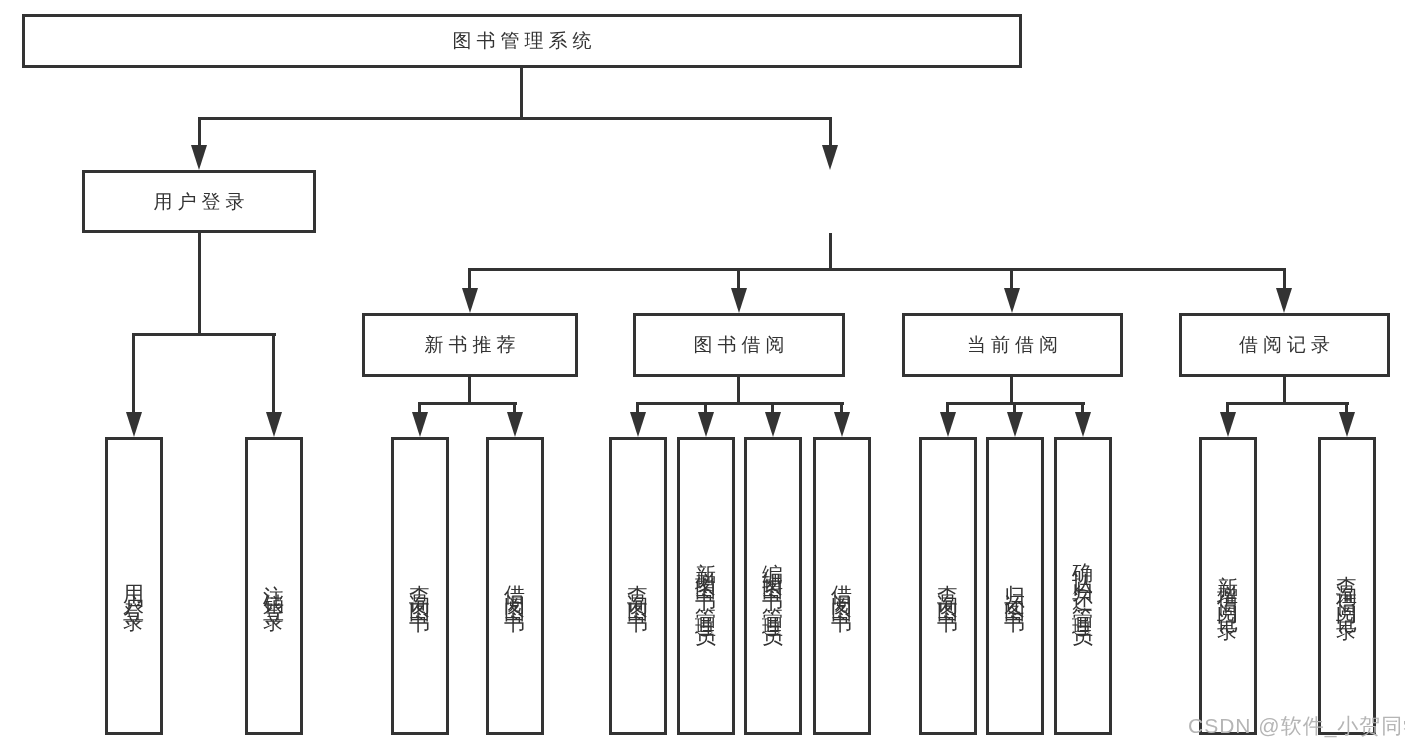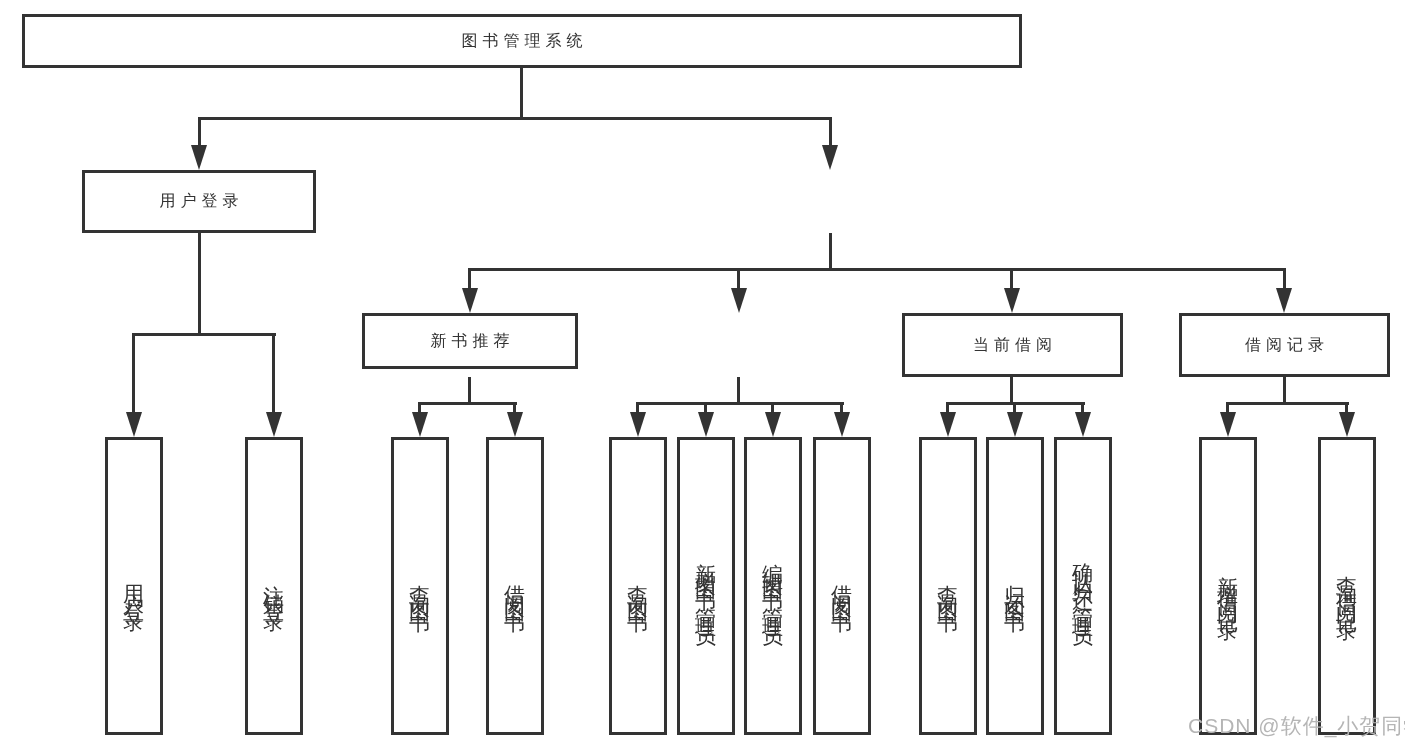--- a/index.html
+++ b/index.html
@@ -14,21 +14,21 @@
   .box {
     position:absolute;
     box-sizing:border-box;
     background:#ffffff;
     border:3px solid #333333;
     display:flex;
     align-items:center;
     justify-content:center;
   }
   .hlabel {
-    font-size:16px;
+    font-size:19px;
     letter-spacing:5px;
     text-indent:5px;
     color:#333333;
     white-space:nowrap;
   }
   .vlabel {
     writing-mode:vertical-rl;
     text-orientation:mixed;
     font-size:21px;
     letter-spacing:9px;
@@ -83,22 +83,25 @@
   <div class="line" style="left:468px;  top:268px; width:818px; height:3px;"></div>
   <div class="line" style="left:468px;  top:268px; width:3px;   height:22px;"></div>
   <div class="line" style="left:737px;  top:268px; width:3px;   height:22px;"></div>
   <div class="line" style="left:1010px; top:268px; width:3px;   height:22px;"></div>
   <div class="line" style="left:1283px; top:268px; width:3px;   height:22px;"></div>
   <div class="arrow" style="left:462px;  top:288px;"></div>
   <div class="arrow" style="left:731px;  top:288px;"></div>
   <div class="arrow" style="left:1004px; top:288px;"></div>
   <div class="arrow" style="left:1276px; top:288px;"></div>
 
-  <div class="box" style="left:362px; top:313px; width:216px; height:56px;text-align:center;">
+  <div class="box" style="left:362px; top:313px; width:216px; height:64px;text-align:center;">
     <span class="hlabel">新书推荐</span>
+  </div>
+  <div class="box" style="left:633px; top:313px; width:212px; height:64px;">
+    <span class="hlabel">图书借阅</span>
   </div>
   <div class="box" style="left:902px; top:313px; width:221px; height:64px;">
     <span class="hlabel">当前借阅</span>
   </div>
   <div class="box" style="left:1179px; top:313px; width:211px; height:64px;">
     <span class="hlabel">借阅记录</span>
   </div>
 
   <div class="line" style="left:468px; top:377px; width:3px;  height:28px;"></div>
   <div class="line" style="left:418px; top:402px; width:99px; height:3px;"></div>

